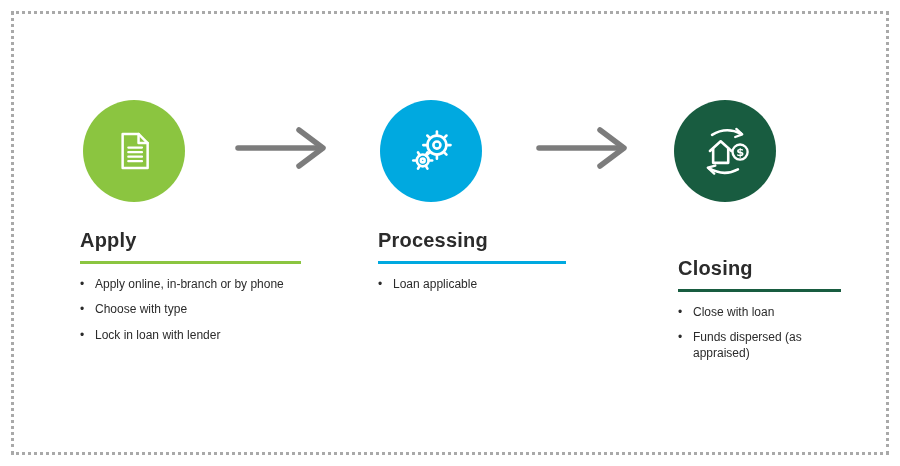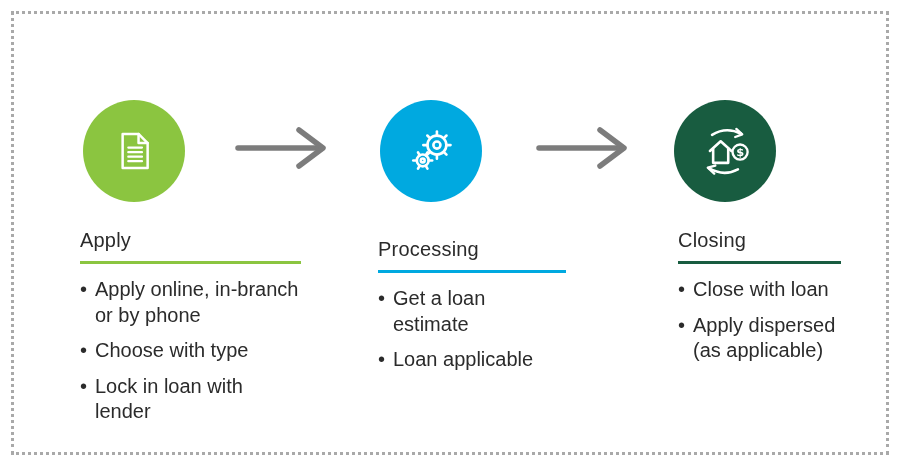--- a/index.html
+++ b/index.html
@@ -46,36 +46,36 @@
     height: 44px;
   }
   .arrow-1 { left: 235px; }
   .arrow-2 { left: 536px; }
 
   .step-text {
     position: absolute;
     top: 229px;
   }
   .col-1 { left: 80px;  width: 221px; }
-  .col-2 { left: 378px; width: 188px; margin-top: 9px; }
+  .col-2 { left: 378px; width: 188px; }
   .col-3 { left: 678px; width: 163px; }
 
   .step-title {
     margin: 0;
     font-size: 20px;
-    font-weight: 400;
+    font-weight: 700;
     letter-spacing: 0.2px;
     padding-bottom: 9px;
     border-bottom: 3px solid #888;
   }
   .bullet-list {
     list-style: none;
     margin: 13px 0 0 0;
     padding: 0;
-    font-size: 20px;
+    font-size: 12px;
     line-height: 1.28;
   }
   .bullet-list li {
     position: relative;
     padding-left: 15px;
     margin-bottom: 10px;
   }
   .bullet-list li::before {
     content: "\2022";
     position: absolute;
@@ -167,26 +167,25 @@
     <ul class="bullet-list">
       <li>Apply online, in-branch or by phone</li>
       <li>Choose with type</li>
       <li>Lock in loan with lender</li>
     </ul>
   </div>
 
   <div class="step-text col-2">
     <h3 class="step-title" style="border-bottom-color: rgb(0, 169, 224);">Processing</h3>
     <ul class="bullet-list">
-      <li>Get a loan estimate</li>
       <li>Loan applicable</li>
     </ul>
   </div>
 
   <div class="step-text col-3">
-    <h3 class="step-title" style="border-bottom-color: rgb(24, 92, 64);">Closing</h3>
+    <h3 class="step-title" style="border-bottom-color: rgb(24, 92, 64); margin-top: 28px;">Closing</h3>
     <ul class="bullet-list">
       <li>Close with loan</li>
-      <li>Apply dispersed (as applicable)</li>
+      <li>Funds dispersed (as appraised)</li>
     </ul>
   </div>
 
 </div>
 
 </body></html>

